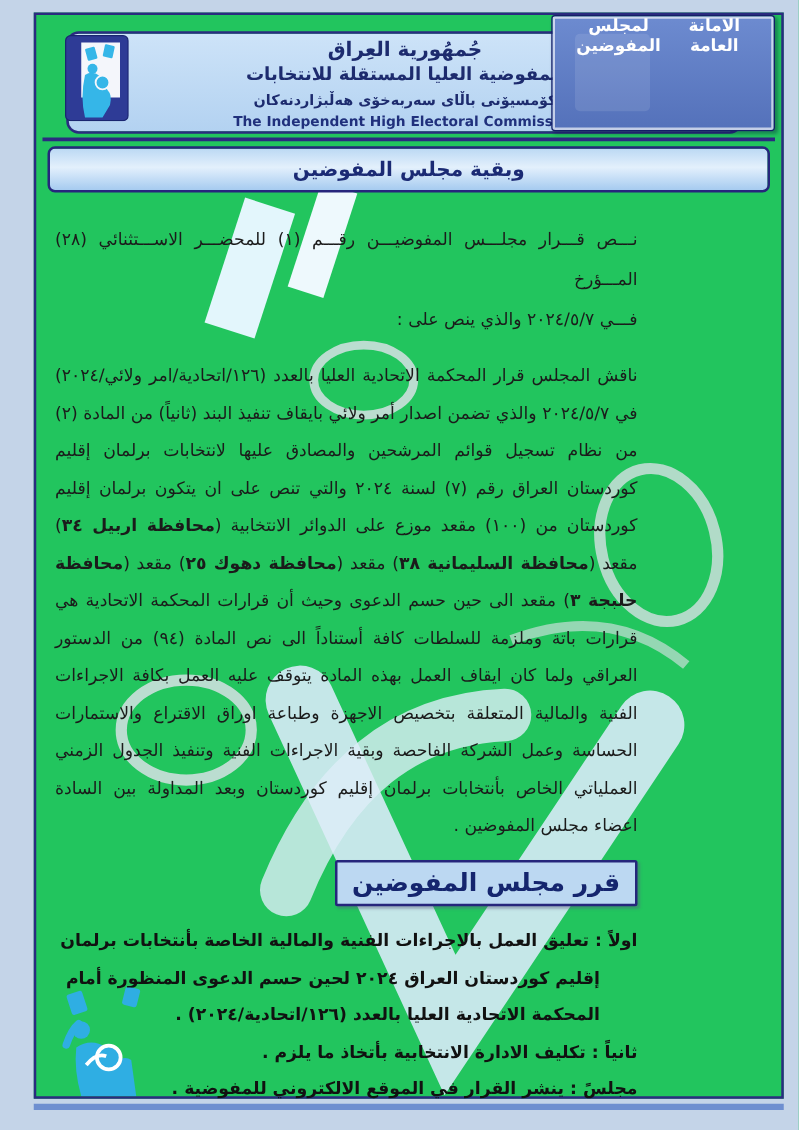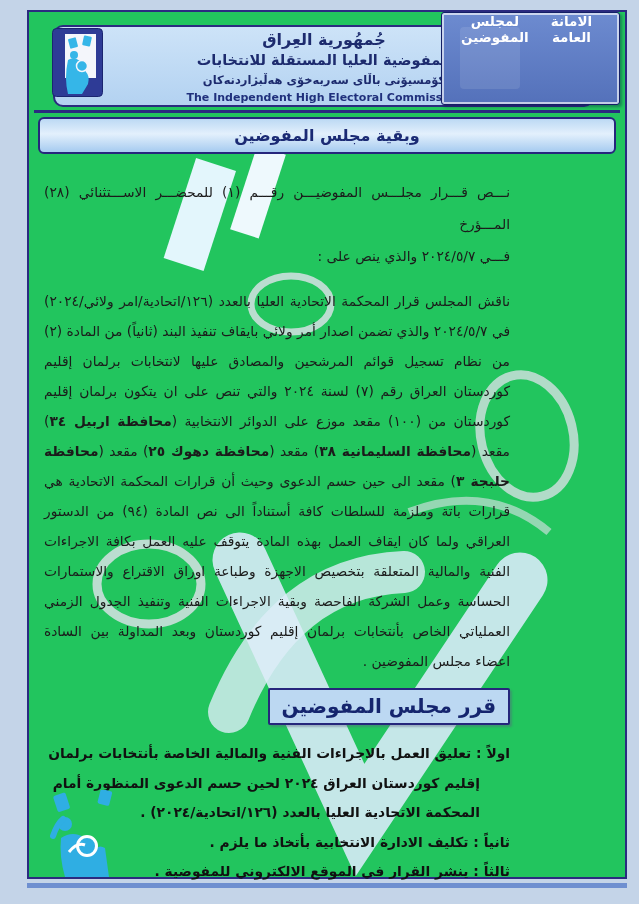--- a/index.html
+++ b/index.html
@@ -152,21 +152,21 @@
     <div class="decisions">
       <div class="decision">
         <span>اولاً :</span>
         <span>تعليق العمل بالاجراءات الفنية والمالية الخاصة بأنتخابات برلمان إقليم كوردستان العراق ٢٠٢٤ لحين حسم الدعوى المنظورة أمام المحكمة الاتحادية العليا بالعدد (١٢٦/اتحادية/٢٠٢٤) .</span>
       </div>
       <div class="decision">
         <span>ثانياً :</span>
         <span>تكليف الادارة الانتخابية بأتخاذ ما يلزم .</span>
       </div>
       <div class="decision">
-        <span>ثالثاً :</span>
+        <span>مجلسً :</span>
         <span>ينشر القرار في الموقع الالكتروني للمفوضية .</span>
       </div>
     </div>
 
     <div class="closing">وصدر القرار بالاكثرية في يوم الثلاثاء الموافق ٢٠٢٤/٥/٧</div>
   </div>
 
   <svg class="footer-logo" viewBox="0 0 95 87" xmlns="http://www.w3.org/2000/svg">
     <rect x="20" y="4" width="13" height="17" rx="2" fill="#2faee3" transform="rotate(-18 26 12)"></rect>
     <rect x="64" y="0" width="12" height="15" rx="2" fill="#2faee3" transform="rotate(14 70 7)"></rect>

